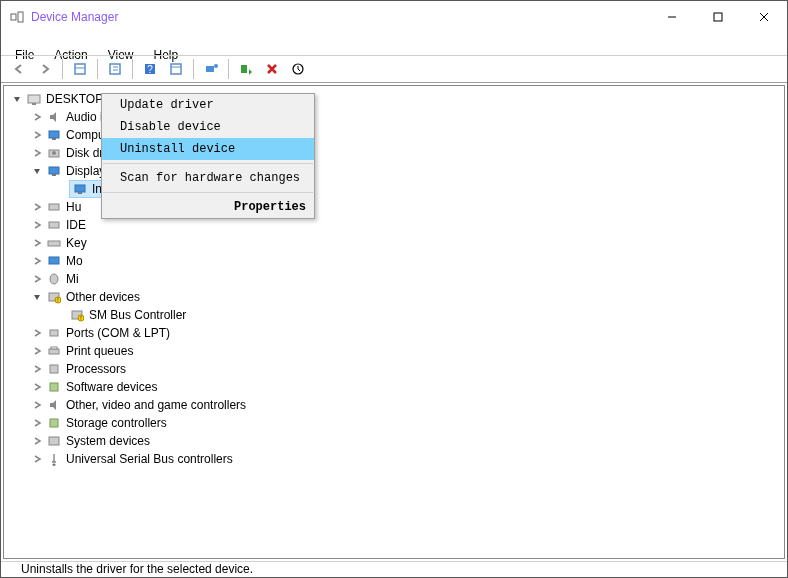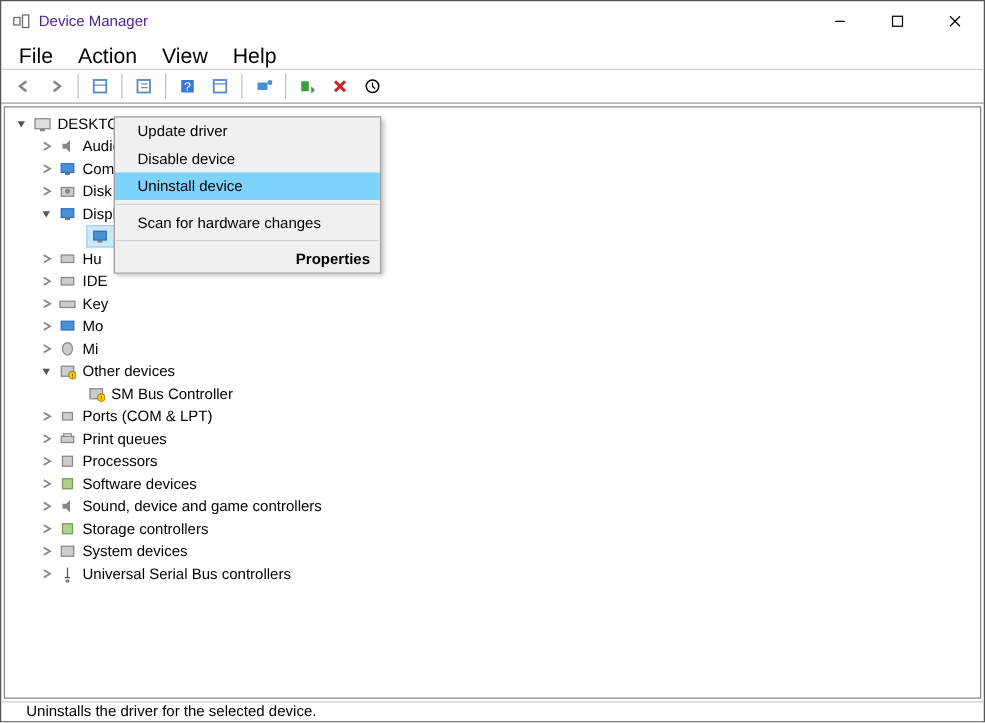--- a/index.html
+++ b/index.html
@@ -2,27 +2,27 @@
 <html><head>
 <meta charset="utf-8">
 <style>
 * { box-sizing: border-box; margin: 0; padding: 0; }
 body { background: #fff; font-family: "Segoe UI", Tahoma, sans-serif; font-size: 12px; width: 788px; height: 578px; overflow: hidden; }
 
 
 .window { border: 1px solid #555; width: 788px; height: 578px; display: flex; flex-direction: column; background: #fff; }
 .titlebar { display: flex; align-items: center; height: 32px; padding-left: 8px; }
 .title-icon { width: 16px; height: 16px; display: inline-flex; align-items: center; justify-content: center; margin-right: 6px; }
-.title-text { font-size: 12px; color: #4c1d95; flex: 1; }
+.title-text { font-size: 12px; color: #8b5cf6; flex: 1; }
 .win-controls { display: flex; }
 .win-btn { width: 46px; height: 30px; display: flex; align-items: center; justify-content: center; color: #000; font-size: 10px; }
 
 
 .menubar { display: flex; height: 22px; padding-left: 4px; border-bottom: 0; }
-.menu-item { padding: 2px 10px; font-size: 17px; cursor: default; }
+.menu-item { padding: 2px 10px; font-size: 12px; cursor: default; margin-top: 13px; }
 
 
 .toolbar { display: flex; height: 28px; align-items: center; padding-left: 6px; gap: 2px; border-top: 1px solid #d0d0d0; border-bottom: 1px solid #a0a0a0; }
 .tb-btn { width: 24px; height: 22px; display: flex; align-items: center; justify-content: center; border: 1px solid transparent; }
 .tb-sep { width: 1px; height: 20px; background: #c0c0c0; margin: 0 3px; }
 
 
 .tree-container { flex: 1; overflow: auto; padding: 4px 2px; border: 1px solid #888; margin: 2px; }
 .tree-row { display: flex; align-items: center; height: 18px; position: relative; padding-right: 6px; }
 .expander { width: 14px; height: 14px; display: flex; align-items: center; justify-content: center; margin-right: 2px; cursor: pointer; }
@@ -402,21 +402,21 @@
         <span class="expander">
             <svg width="10" height="10">
               <path d="M3 2 L8 5 L3 8" fill="none" stroke="#888" stroke-width="1.5"></path>
             </svg>
           </span>
         <span class="dev-icon">
             <svg width="14" height="14">
               <path d="M3 5 h3 l3 -3 v10 l-3 -3 h-3 Z" fill="#888"></path>
             </svg>
           </span>
-        <span class="tree-label">Sound, device and game controllers</span>
+        <span class="tree-label">Other, video and game controllers</span>
       </div>
 
       <div class="tree-row depth1">
         <span class="expander">
             <svg width="10" height="10">
               <path d="M3 2 L8 5 L3 8" fill="none" stroke="#888" stroke-width="1.5"></path>
             </svg>
           </span>
         <span class="dev-icon">
             <svg width="14" height="14">
@@ -449,21 +449,21 @@
         <span class="dev-icon">
             <svg width="14" height="14">
               <path d="M7 2 v8 M5 10 h4 M7 12 a1 1 0 1 0 0.01 0" stroke="#555" fill="none"></path>
             </svg>
           </span>
         <span class="tree-label">Universal Serial Bus controllers</span>
       </div>
 
     </div>
 
-    <div class="context-menu" style="left:91px; top:93px;">
+    <div class="context-menu" style="left:101px; top:93px;font-family:Liberation Mono, monospace;">
       <div class="cm-item">Update driver</div>
       <div class="cm-item">Disable device</div>
       <div class="cm-item highlighted">Uninstall device</div>
       <div class="cm-sep"></div>
       <div class="cm-item">Scan for hardware changes</div>
       <div class="cm-sep"></div>
       <div class="cm-item bold">Properties</div>
     </div>
 
   </div>

